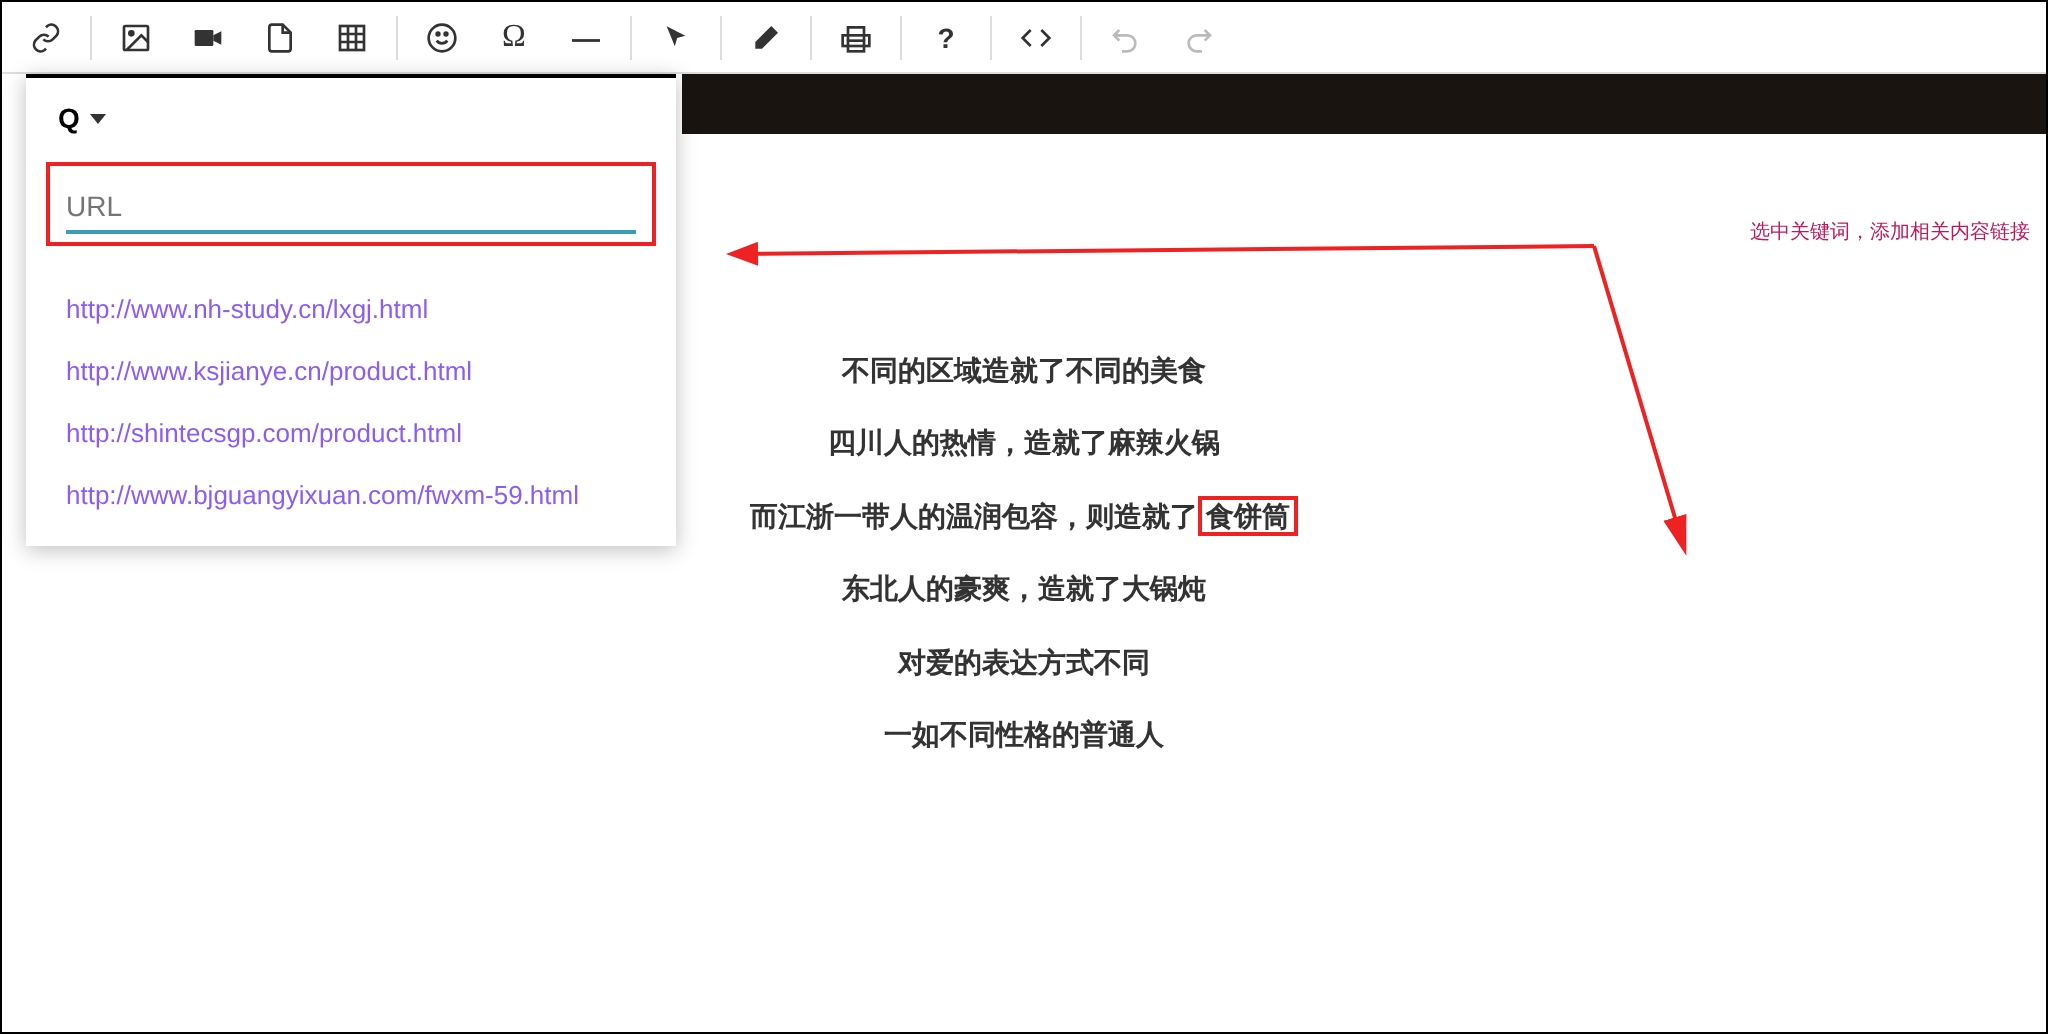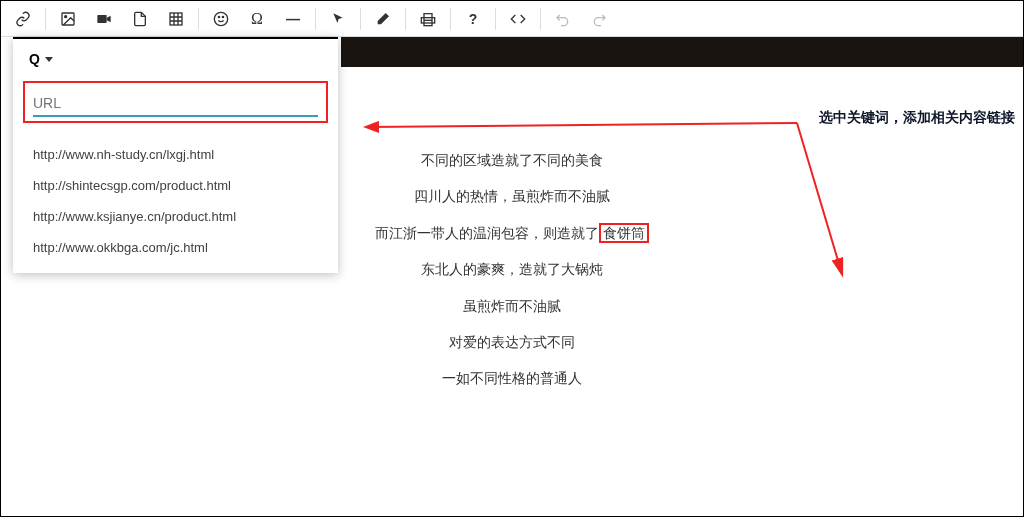--- a/index.html
+++ b/index.html
@@ -85,48 +85,48 @@
       border-bottom: 2px solid #3a9db8;
       outline: none;
       font-size: 14px;
       padding: 4px 0;
       color: #999;
     }
     .url-list { padding: 6px 0 10px; }
     .url-item {
       padding: 8px 20px;
       font-size: 13px;
-      color: #404040;
+      color: #8b5cf6;
       cursor: pointer;
     }
     .content {
       position: absolute;
       top: 66px;
       left: 0;
       right: 0;
       bottom: 0;
-      padding-top: 75px;
+      padding-top: 100px;
+      font-weight: bold;
     }
     .text-line {
       text-align: center;
       font-size: 14px;
       color: #333;
       line-height: 2.6;
     }
     .keyword {
       border: 2px solid #e22;
       padding: 0 2px;
     }
     .annotation {
       position: absolute;
       top: 108px;
       right: 8px;
-      color: #0f172a;
-      font-size: 14px;
-      font-weight: bold;
+      color: #be185d;
+      font-size: 10px;
     }
     .arrow-svg {
       position: absolute;
       top: 118px;
       left: 356px;
       width: 500px;
       height: 170px;
       pointer-events: none;
       z-index: 5;
     }
@@ -226,34 +226,33 @@
 <div class="dropdown-panel">
   <div class="search-row">
     <span class="search-icon">Q</span>
     <span class="caret-down"></span>
   </div>
   <div class="url-box">
     <input class="url-input" placeholder="URL" style="">
   </div>
   <div class="url-list">
     <div class="url-item">http://www.nh-study.cn/lxgj.html</div>
+    <div class="url-item">http://www.ksjianye.cn/product.html</div>
     <div class="url-item">http://shintecsgp.com/product.html</div>
-    <div class="url-item">http://www.ksjianye.cn/product.html</div>
-    <div class="url-item">http://www.okkbga.com/jc.html</div>
+    <div class="url-item">http://www.bjguangyixuan.com/fwxm-59.html</div>
   </div>
 </div>
 
 <div class="content">
   <div class="text-line">不同的区域造就了不同的美食</div>
-  <div class="text-line">四川人的热情，虽煎炸而不油腻</div>
+  <div class="text-line">四川人的热情，造就了麻辣火锅</div>
   <div class="text-line">
     <span>而江浙一带人的温润包容，则造就了</span><span class="keyword">食饼筒</span>
   </div>
   <div class="text-line">东北人的豪爽，造就了大锅炖</div>
-  <div class="text-line">虽煎炸而不油腻</div>
   <div class="text-line">对爱的表达方式不同</div>
   <div class="text-line">一如不同性格的普通人</div>
 </div>
 
 <svg class="arrow-svg">
   <defs>
     <marker id="ah" markerWidth="10" markerHeight="10" refX="2" refY="3" orient="auto">
       <path d="M8,0 L0,3 L8,6 Z" fill="#e22"></path>
     </marker>
     <marker id="ah2" markerWidth="10" markerHeight="10" refX="8" refY="3" orient="auto">

